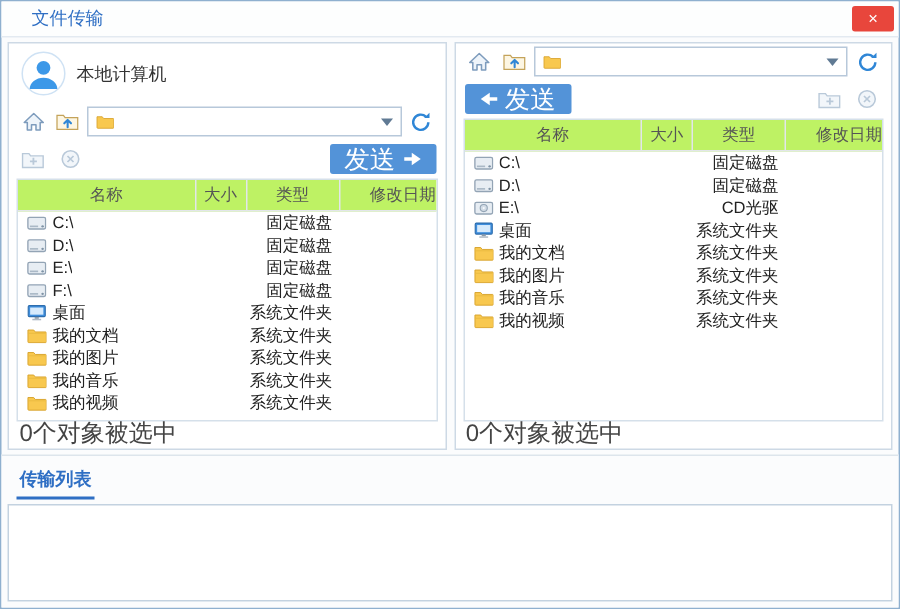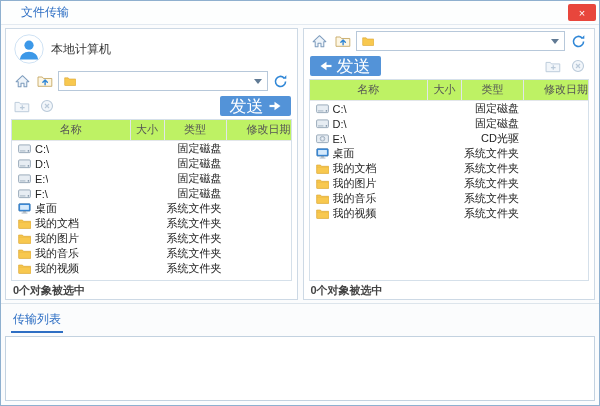--- a/index.html
+++ b/index.html
@@ -73,26 +73,26 @@
   .col-type{width:62px;flex:none;text-align:center;}
   .col-date{width:64px;flex:none;text-align:right;}
   .tbody{flex:1;overflow:hidden;}
   .frow{display:flex;height:15px;align-items:center;font-size:11px;color:#222;cursor:default;}
   .cell{box-sizing:border-box;}
   .frow .col-name{display:flex;align-items:center;gap:4px;padding-left:6px;}
   .ficon{flex:none;display:flex;}
   .fname{white-space:nowrap;overflow:hidden;}
   .frow .col-size{text-align:right;padding-right:4px;}
   .frow .col-type{text-align:right;padding-right:5px;}
-  .status{flex:none;height:18px;line-height:18px;font-size:11px;color:#444;padding:0 7px;font-weight:bold;}
+  .status{flex:none;height:18px;line-height:18px;font-size:16px;color:#444;padding:0 7px;}
   
   .bottom{flex:1;min-height:0;display:flex;flex-direction:column;border-top:1px solid #dde5ec;background:#fbfcfd;}
   .tabs{flex:none;display:flex;gap:16px;padding:5px 10px 0;}
   .tab{font-size:12px;color:#555;padding:2px 2px 3px;cursor:pointer;border-bottom:2px solid transparent;}
-  .tab.active{color:var(--accent,#2f6fc4);border-bottom:2px solid var(--accent,#3d86d8);font-weight:normal;}
+  .tab.active{color:var(--accent,#2f6fc4);border-bottom:2px solid var(--accent,#3d86d8);font-weight:bold;}
   .transfer-area{flex:1;margin:3px 4px 4px;border:1px solid #c3d2e0;background:#fff;}
 </style>
 <title>文件传输</title></head>
 <body>
 
 <div class="window">
 
   <div class="titlebar">
     <span class="title">文件传输</span>
     <button class="close-btn">×</button>

